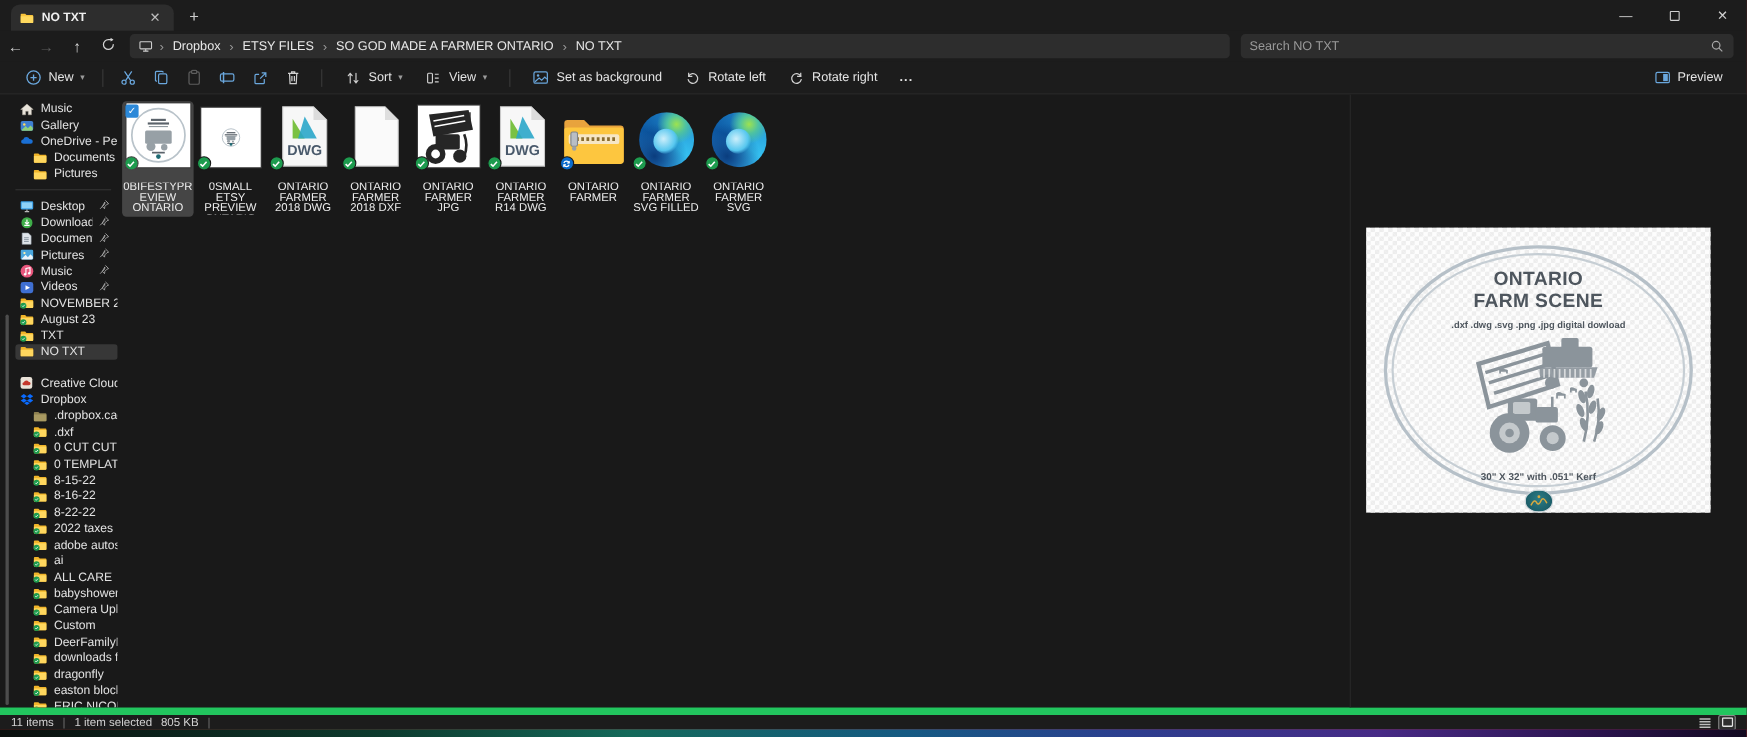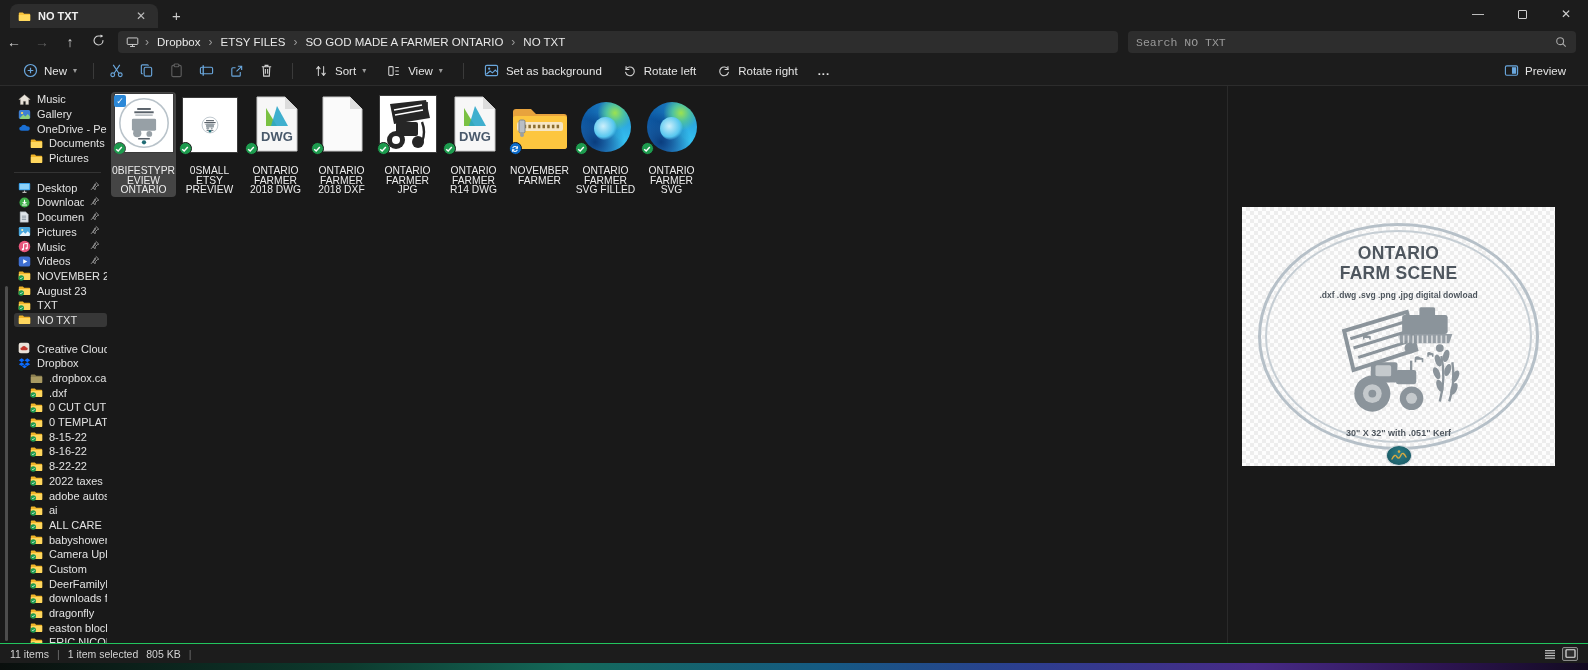--- a/index.html
+++ b/index.html
@@ -26,21 +26,21 @@
   
   .addressbar { height:28px; background:#1c1c1c; display:flex; align-items:center; flex:0 0 auto; }
   .nav-btn { width:28px; text-align:center; font-size:14px; color:#d4d4d4; }
   .nav-btn.dim { color:#5e5e5e; }
   .crumb-box { height:22px; background:#2d2d2d; border-radius:4px; margin-left:6px; width:1000px;
                display:flex; align-items:center; padding:0 8px; gap:2px; overflow:hidden; }
   .crumb { font-size:11.5px; color:#e8e8e8; padding:2px 6px; border-radius:3px; white-space:nowrap; }
   .crumb-sep { color:#9a9a9a; font-size:12px; padding:0 2px; }
   .search-box { height:22px; background:#2d2d2d; border-radius:4px; margin-left:10px; flex:1; margin-right:12px;
                 display:flex; align-items:center; padding:0 8px; }
-  .search-box input { flex:1; background:transparent; border:none; outline:none; color:#e0e0e0; font-size:11.5px; font-family:Liberation Mono, monospace; }
+  .search-box input { flex:1; background:transparent; border:none; outline:none; color:#e0e0e0; font-size:11.5px; font-family:Liberation Sans, sans-serif; }
   .search-box input::placeholder { color:#9a9a9a; }
 
   
   .toolbar { height:30px; background:#1c1c1c; border-bottom:1px solid #2c2c2c; display:flex; align-items:center; padding:0 14px; gap:4px; flex:0 0 auto; }
   .tb-btn { display:flex; align-items:center; gap:6px; padding:4px 8px; border-radius:4px; font-size:11.5px; color:#e4e4e4; white-space:nowrap; }
   .tb-ico { display:inline-flex; width:16px; height:16px; align-items:center; justify-content:center; }
   .tb-chev { font-size:8px; color:#9a9a9a; }
   .tb-sep { width:1px; height:16px; background:#3a3a3a; margin:0 8px; }
   .tb-right { margin-left:auto; }
   svg .st { fill:none; stroke-linecap:round; stroke-linejoin:round; }
@@ -91,21 +91,21 @@
   .ring2 { position:absolute; inset:23px; border:2px solid #c6ced4; border-radius:50%; }
   .pv-content { position:absolute; inset:0; display:flex; flex-direction:column; align-items:center; padding-top:37px; }
   .pv-title { font-size:17.5px; font-weight:bold; color:#4e565e; line-height:1.12; text-align:center; letter-spacing:0.3px; }
   .pv-formats { font-size:8.5px; font-weight:bold; color:#4e565e; margin-top:7px; }
   .pv-kerf { font-size:9px; font-weight:bold; color:#4e565e; margin-top:3px; }
   .pv-logo { margin-top:7px; width:26px; height:26px; border-radius:50%;
      background:radial-gradient(circle at 50% 40%, #2b7c86, #1c5d68 75%, #154c56); border:1px solid #cfd6da;
      display:flex; align-items:center; justify-content:center; }
 
   
-  .statusbar { height:20px; background:#1c1c1c; border-top:1px solid #22c55e; display:flex; align-items:center;
+  .statusbar { height:20px; background:#1c1c1c; border-top:7px solid #22c55e; display:flex; align-items:center;
                padding:0 10px; font-size:10.5px; color:#d2d2d2; gap:8px; flex:0 0 auto; }
   .sb-sep { color:#6f6f6f; }
   .sb-right { margin-left:auto; display:flex; gap:4px; align-items:center; }
   .sb-toggle { width:16px; height:14px; display:flex; align-items:center; justify-content:center; border-radius:2px; }
   .sb-toggle.active { border:1px solid #8a8a8a; background:#2e2e2e; }
 </style>
 </head>
 <body>
 
 <div class="screen">
@@ -834,21 +834,21 @@
      <rect x="8" y="14" width="6" height="13" rx="1.6" fill="#b9bec4" stroke="#7e848a"></rect>
      <circle cx="11" cy="29" r="2" fill="#9aa0a6"></circle>
    </svg>
               <div class="badge blue">
                 <svg viewBox="0 0 10 10" width="8" height="8">
                   <path d="M2 4 A3.2 3.2 0 0 1 8 4 M8 6 A3.2 3.2 0 0 1 2 6" fill="none" stroke="#fff" stroke-width="1.3"></path>
                   <path d="M8 1.6 v2.4 h-2.4 M2 8.4 V6 h2.4" fill="none" stroke="#fff" stroke-width="1.3"></path>
                 </svg>
               </div>
             </div>
-            <div class="fname">NOVEMBER FARMER</div>
+            <div class="fname">ONTARIO FARMER</div>
           </div>
           <div class="tile">
             <div class="thumb">
               <div class="edge-ico"></div>
               <div class="badge green">
                 <svg viewBox="0 0 10 10" width="8" height="8">
                   <path d="M1.5 5.2 L4 7.6 L8.5 2.6" fill="none" stroke="#fff" stroke-width="1.8"></path>
                 </svg>
               </div>
             </div>

